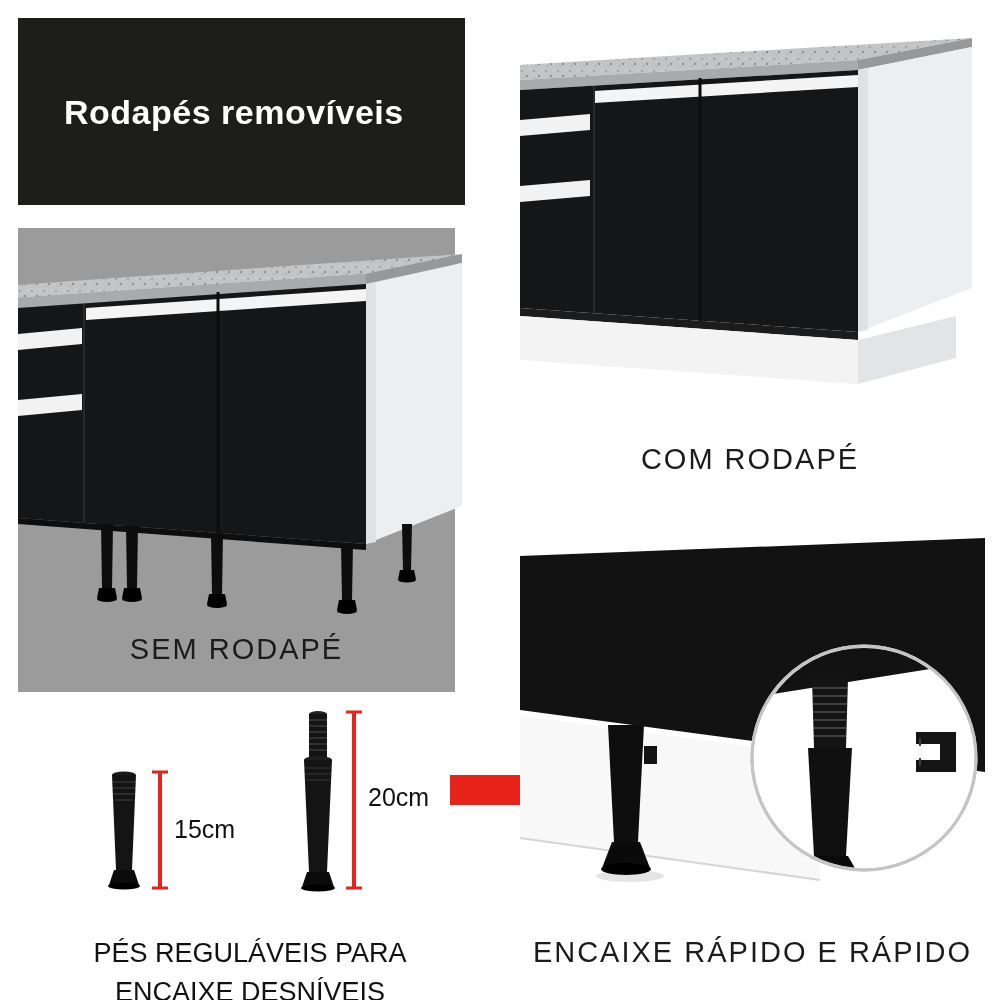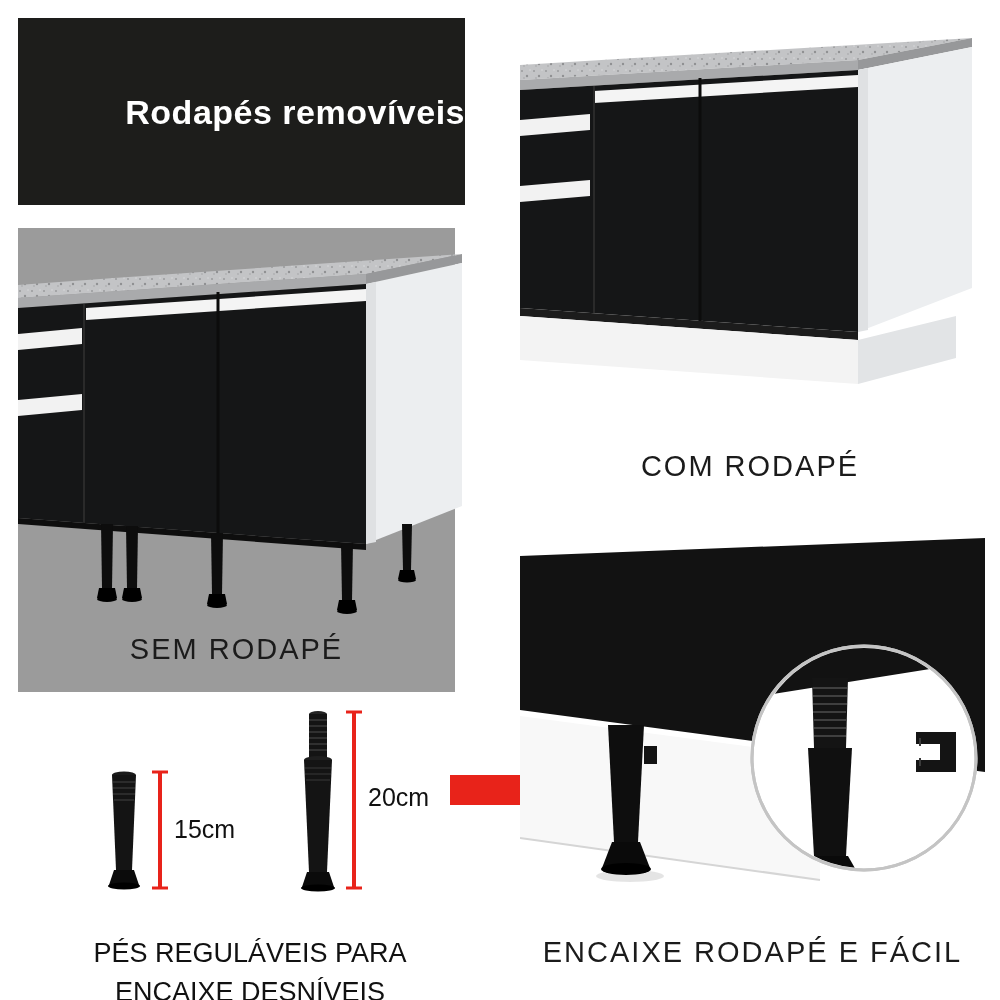--- a/index.html
+++ b/index.html
@@ -1,28 +1,28 @@
 <!DOCTYPE html>
 <html style="--accent-red: #e8231a; --panel-gray: #9b9b9b; --header-bg: #1d1d1b; --cabinet-black: #151617; --counter-gray: #c3c4c6;"><head>
 <meta charset="utf-8">
 <style>
   html,body{margin:0;padding:0;background:#fff;}
   .page{position:relative;width:1000px;height:1000px;background:#fff;overflow:hidden;
         font-family:"Liberation Sans",sans-serif;}
   .title-box{position:absolute;left:18px;top:18px;width:447px;height:187px;
         background:var(--header-bg,#1d1d1b);color:#fff;display:flex;flex-direction:column;
         justify-content:center;padding-left:46px;box-sizing:border-box;}
-  .title-line{font-size:34px;font-weight:bold;line-height:44px;letter-spacing:.5px;text-align:right;}
+  .title-line{font-size:34px;font-weight:bold;line-height:44px;letter-spacing:.5px;}
   .panel{position:absolute;}
   .panel-com{left:520px;top:20px;width:460px;height:465px;background:#fff;}
   .panel-sem{left:18px;top:228px;width:437px;height:464px;background:var(--panel-gray,#9b9b9b);}
   .panel-enc{left:520px;top:520px;width:465px;height:465px;background:#fff;}
   .panel-label{position:absolute;left:0;right:0;text-align:center;font-size:29px;
         letter-spacing:2px;color:#1b1b1b;white-space:nowrap;}
-  .panel-com .panel-label{bottom:2px;text-align:center;}
+  .panel-com .panel-label{bottom:9px;text-align:center;}
   .panel-sem .panel-label{bottom:26px;}
   .panel-enc .panel-label{bottom:16px;}
   .feet-area{position:absolute;left:62px;top:702px;width:400px;height:200px;}
   .feet-caption{position:absolute;left:30px;top:892px;width:440px;text-align:center;
         font-size:27px;line-height:39px;color:#111;margin-top:42px;}
   .arrow-wrap{position:absolute;left:450px;top:758px;width:130px;height:64px;}
   svg{display:block;}
   .meas-text{font-size:25px;fill:#111;font-family:"Liberation Sans",sans-serif;}
 </style>
 </head>
@@ -223,16 +223,16 @@
           </g>
           <g>
             <path d="M396,212 h40 v40 h-40 v-12 h24 v-16 h-24 Z" fill="#141414"></path>
             <line x1="400" y1="218" x2="400" y2="226" stroke="#3a3a3a" stroke-width="2"></line>
             <line x1="400" y1="238" x2="400" y2="246" stroke="#3a3a3a" stroke-width="2"></line>
           </g>
         </g>
         <circle cx="344" cy="238" r="112" fill="none" stroke="#c4c4c4" stroke-width="3"></circle>
       </g>
     </svg>
-    <div class="panel-label">ENCAIXE RODAPÉ E FÁCIL</div>
+    <div class="panel-label">ENCAIXE RÁPIDO E RÁPIDO</div>
   </div>
 
 </div>
 
 </body></html>

